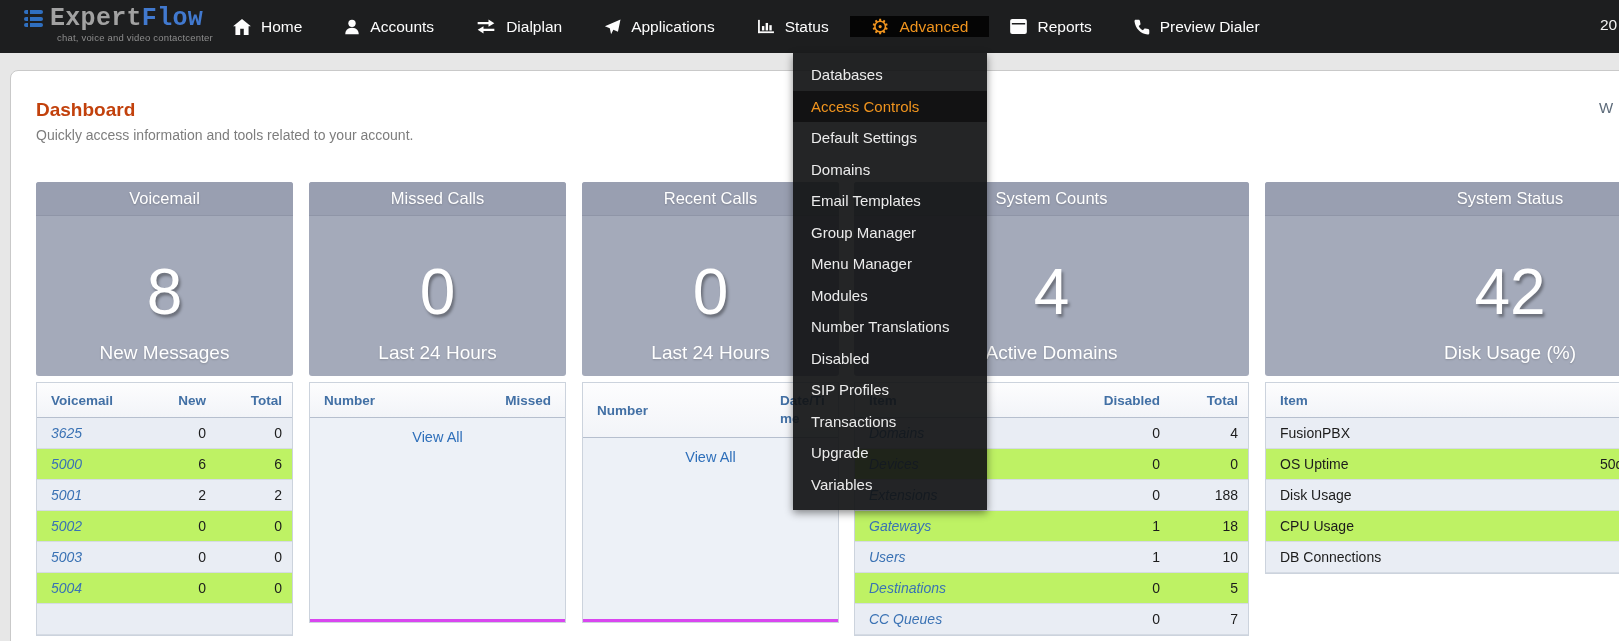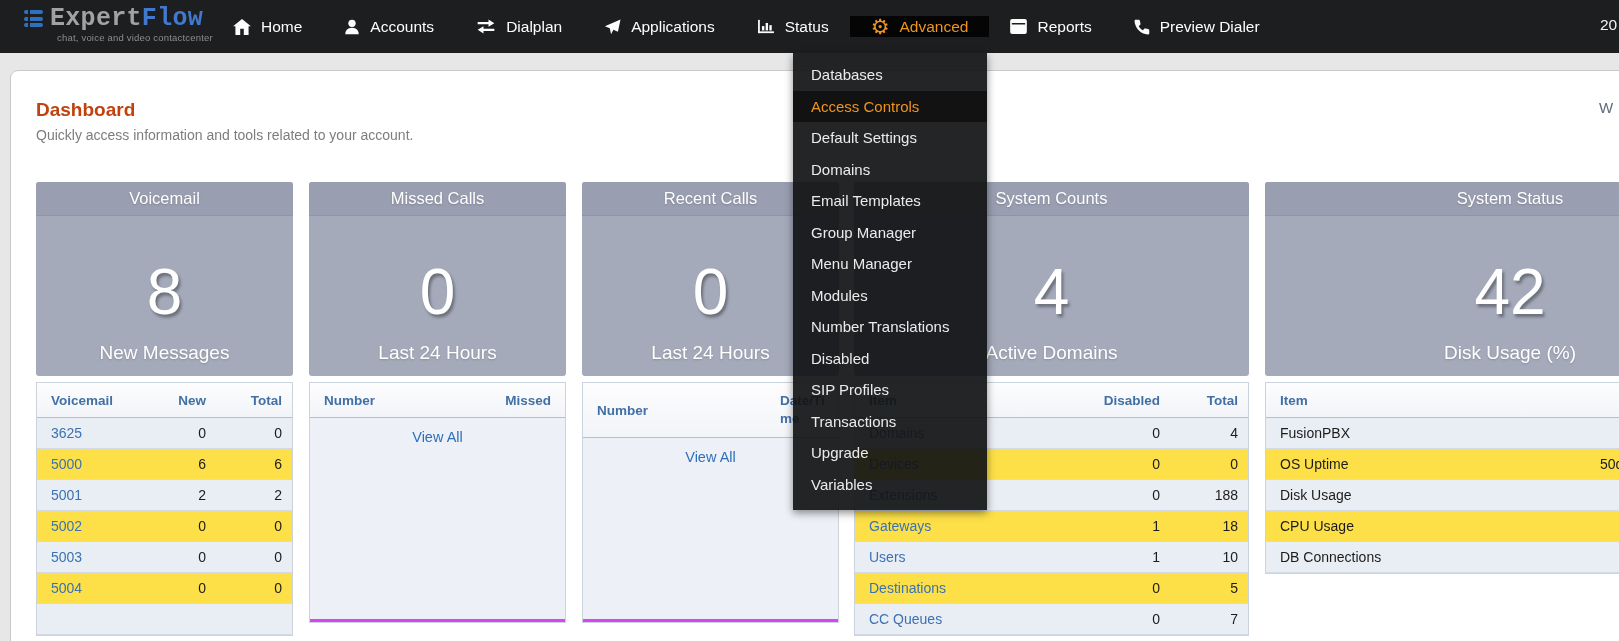--- a/index.html
+++ b/index.html
@@ -50,28 +50,28 @@
               font-size:19px;text-shadow:0 1px 2px rgba(0,0,0,.18);}
 
   
   .dash-table{position:absolute;top:311px;box-sizing:border-box;border:1px solid #ccd3dd;
               border-top:none;background:#fff;font-size:14px;color:#1c1c1c;}
   .t-head{display:flex;align-items:center;box-sizing:border-box;height:36px;
           background:linear-gradient(#fdfdfe,#f2f4f8);border-top:1px solid #ccd3dd;
           border-bottom:1px solid #b6bfce;color:#4270a5;font-weight:bold;font-size:13.5px;}
   .t-head.tall{height:56px;}
   .t-row{display:flex;align-items:center;box-sizing:border-box;height:31px;position:relative;
-         border-bottom:1px solid #d5dbe4;background:#fde047;}
+         border-bottom:1px solid #d5dbe4;background:#bef264;}
   .t-row.stripe{background:#e9edf4;}
   .c-main{flex:1;padding-left:14px;text-align:left;min-width:0;}
   .c-num{text-align:right;padding-right:10px;}
   .w64{width:64px;} .w66{width:66px;} .w100{width:100px;} .w68{width:68px;}
   .c-grow{flex:1;text-align:right;padding-right:14px;}
   .c-date{width:46px;margin-right:12px;text-align:left;word-break:break-all;line-height:1.35;}
-  a.cell-link{color:#3a72b4;text-decoration:none;cursor:pointer;}
+  a.cell-link{color:#3a72b4;text-decoration:none;cursor:pointer;font-style:italic;}
   .view-all-block{background:#edf1f7;border-bottom:3px solid #d946ef;text-align:center;
                   box-sizing:border-box;padding-top:11px;}
   .view-all-block a{color:#2e6fba;font-size:14.5px;text-decoration:none;cursor:pointer;}
   .status-value{position:absolute;left:334px;top:7px;white-space:nowrap;}
 </style>
 </head>
 <body>
 
 <div class="navbar">
   <div class="logo">

